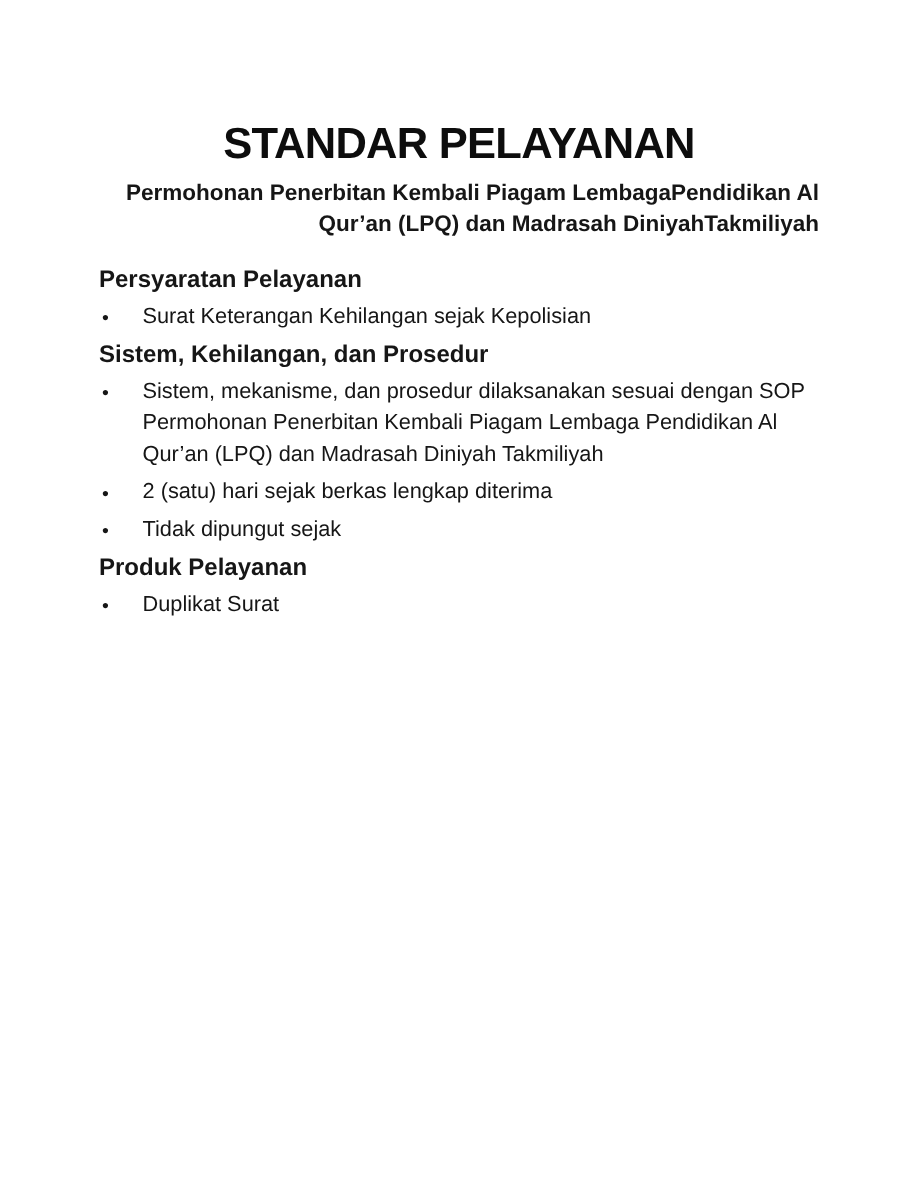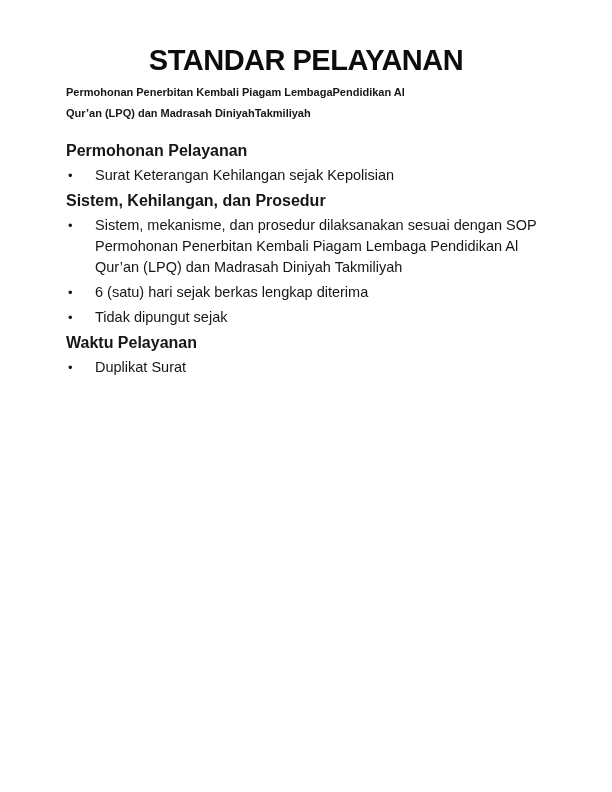--- a/index.html
+++ b/index.html
@@ -9,36 +9,36 @@
   }
   .page {
     position: relative;
     width: 612px;
     height: 792px;
     margin: 0 auto;
     background: #ffffff;
     color: #161616;
     font-family: "Liberation Sans", sans-serif;
     box-sizing: border-box;
-    padding: 40px 66px 0 66px;
+    padding: 76px 66px 0 66px;
     overflow: hidden;
   }
   .title {
     margin: 0;
     text-align: center;
     font-size: 29px;
     font-weight: bold;
     line-height: 40px;
     letter-spacing: -0.5px;
     color: #0d0d0d;
   }
   .subtitle {
     margin: 2px 0 0 0;
-    text-align: left;
-    font-size: 11px;
+    text-align: right;
+    font-size: 15px;
     font-weight: bold;
     line-height: 21px;
   }
   .content {
     margin-top: 16px;
   }
   .section-heading {
     margin: 0 0 4px 0;
     font-size: 16px;
     font-weight: bold;
@@ -69,51 +69,51 @@
   <h1 class="title">STANDAR PELAYANAN</h1>
 
   <div class="subtitle">
     <div>Permohonan Penerbitan Kembali Piagam LembagaPendidikan Al</div>
     <div>Qur’an (LPQ) dan Madrasah DiniyahTakmiliyah</div>
   </div>
 
   <div class="content">
 
     <div class="section">
-      <h2 class="section-heading">Permohonan Pelayanan</h2>
+      <h2 class="section-heading">Persyaratan Pelayanan</h2>
       <div class="bullet">
         <span class="dot">•</span>
         <span class="text">Surat Keterangan Kehilangan sejak Kepolisian</span>
       </div>
     </div>
 
     <div class="section">
       <h2 class="section-heading">Sistem, Kehilangan, dan Prosedur</h2>
       <div class="bullet">
         <span class="dot">•</span>
         <span class="text">Sistem, mekanisme, dan prosedur dilaksanakan sesuai dengan SOP Permohonan Penerbitan Kembali Piagam Lembaga Pendidikan Al Qur’an (LPQ) dan Madrasah Diniyah Takmiliyah</span>
       </div>
     </div>
 
     <div class="section">
       <div class="bullet">
         <span class="dot">•</span>
-        <span class="text">6 (satu) hari sejak berkas lengkap diterima</span>
+        <span class="text">2 (satu) hari sejak berkas lengkap diterima</span>
       </div>
     </div>
 
     <div class="section">
       <div class="bullet">
         <span class="dot">•</span>
         <span class="text">Tidak dipungut sejak</span>
       </div>
     </div>
 
     <div class="section">
-      <h2 class="section-heading">Waktu Pelayanan</h2>
+      <h2 class="section-heading">Produk Pelayanan</h2>
       <div class="bullet">
         <span class="dot">•</span>
         <span class="text">Duplikat Surat</span>
       </div>
     </div>
 
   </div>
 </div>
 
 </body></html>

